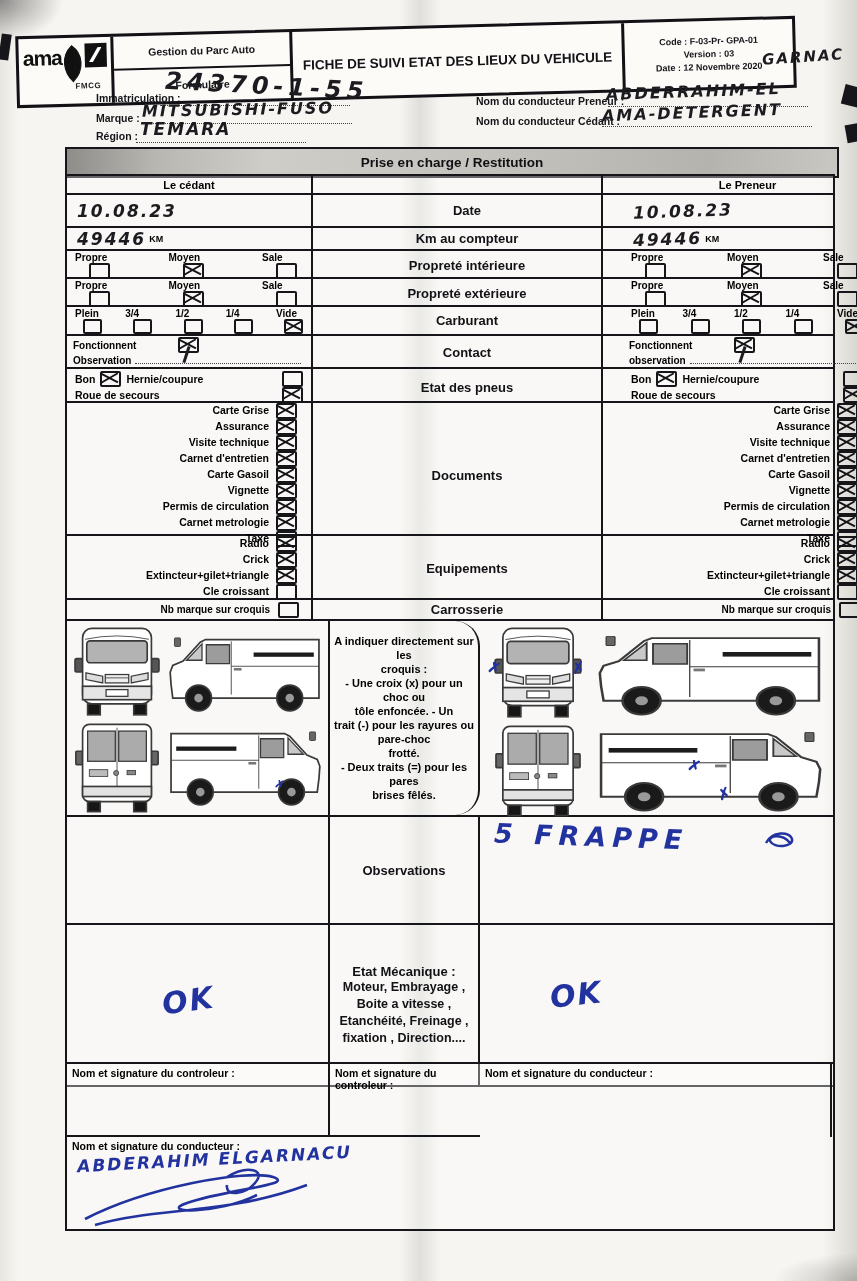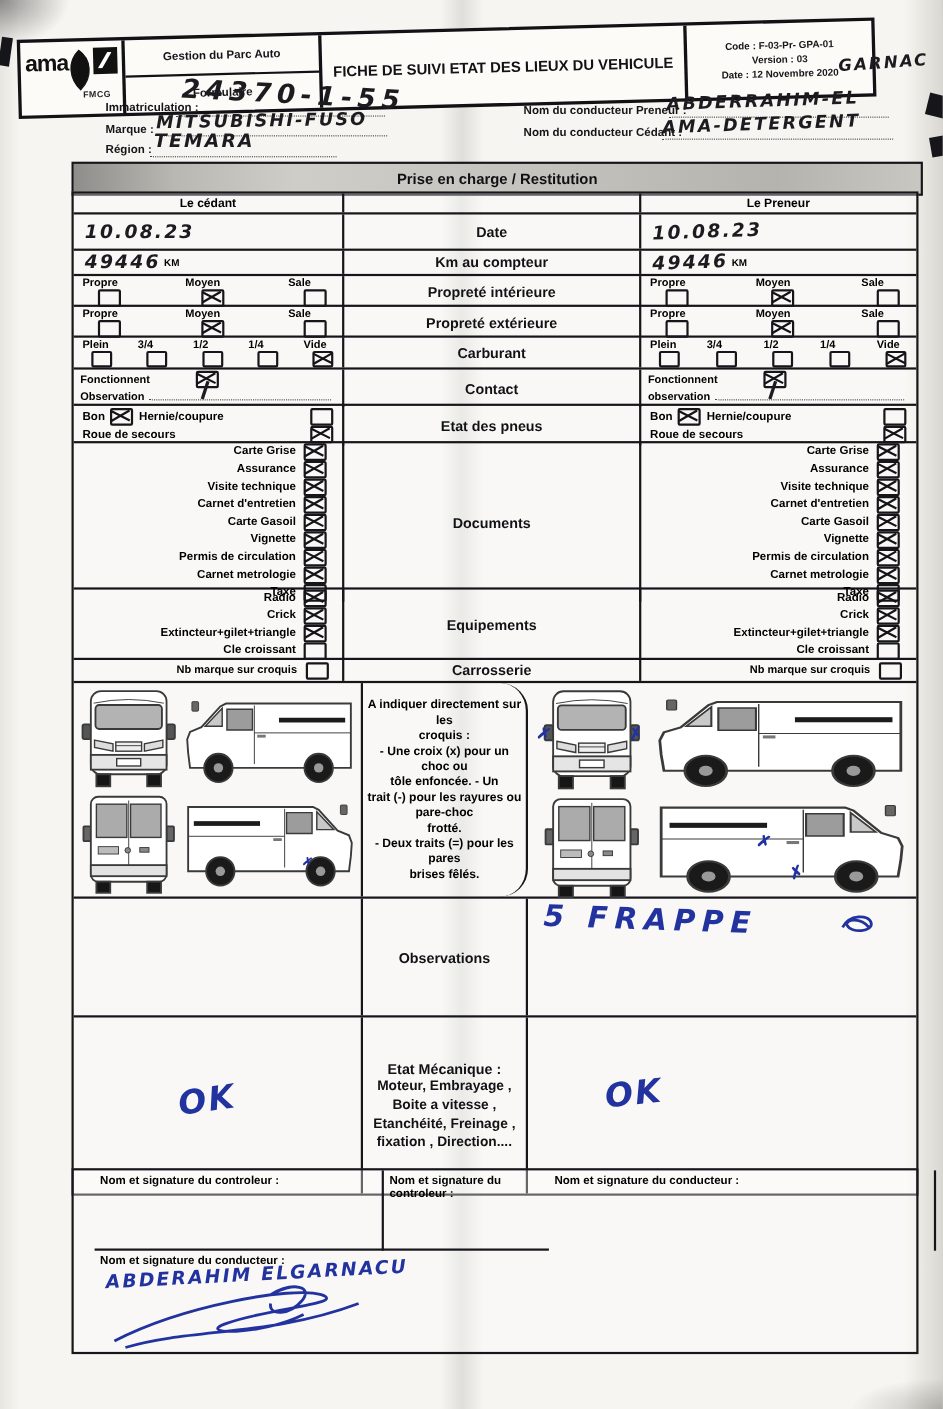--- a/index.html
+++ b/index.html
@@ -30,21 +30,21 @@
   .field-label{position:absolute;font-size:10.5px;font-weight:bold;color:#15151a;}
   .dotline{position:absolute;border-bottom:1.5px dotted #444;height:1px;}
   .hw{font-family:"DejaVu Sans",sans-serif;font-style:italic;font-weight:600;color:#1b1b20;letter-spacing:2px;white-space:nowrap;}
   .hw-blue{color:#2233a0;}
   
   .banner{position:absolute;left:65px;top:147px;width:770px;height:27px;border:2px solid #15151a;display:flex;align-items:center;justify-content:center;font-size:13.5px;font-weight:bold;color:#101014;
     background:linear-gradient(90deg,#8f8d89 0,#b9b7b2 90px,#cfcdc8 200px,#c4c2bd 430px,#b5b3ae 640px,#c9c7c2 770px);}
   
   .tbl{position:absolute;left:65px;width:770px;border:2.5px solid #15151a;background:rgba(255,255,255,.35);box-sizing:border-box;}
   .tbl-upper{top:174px;}
-  .row{display:grid;grid-template-columns:246px 270px 249px;border-bottom:2px solid #15151a;box-sizing:border-box;}
+  .row{display:grid;grid-template-columns:246px 270px 249px;border-bottom:2px solid #15151a;box-sizing:border-box;gap:20px;}
   .row:last-child{border-bottom:none;}
   .c{border-right:2px solid #15151a;box-sizing:border-box;position:relative;overflow:visible;}
   .c:last-child{border-right:none;text-align:center;}
   .cc{display:flex;align-items:center;justify-content:center;font-size:13px;font-weight:bold;color:#121216;text-align:center;}
   .r-head{height:19px;} .r-date{height:33px;} .r-km{height:23px;}
   .r-pi{height:28px;} .r-pe{height:28px;} .r-carb{height:29px;}
   .r-contact{height:33px;} .r-pneus{height:34px;}
   .r-docs{height:133px;} .r-equip{height:64px;} .r-croquis{height:21px;}
   .side-head{display:flex;align-items:center;justify-content:center;font-size:11px;font-weight:bold;}
   .hwcell{display:flex;align-items:center;padding-left:10px;}
@@ -603,21 +603,21 @@
 Boite a vitesse ,
 Etanchéité, Freinage ,
 fixation , Direction....</span>
       </div>
       <div class="c">
         <span class="hw hw-blue" style="position:absolute;left:70px;top:52px;font-size:30px;transform:rotate(-6deg);">OK</span>
       </div>
     </div>
   </div>
 
-  <div class="tbl sig-grid" style="top:1062px;padding-left:19px;">
+  <div class="tbl sig-grid" style="top:1062px;">
     <div class="sig-cell">Nom et signature du controleur :</div>
     <div class="sig-cell nr">Nom et signature du controleur :</div>
     <div class="sig-cell nb">Nom et signature du conducteur :</div>
     <div class="sig-cell nb nr">
       <span>Nom et signature du conducteur :</span>
       <span class="hw hw-blue" style="position:absolute;left:10px;top:12px;font-size:17px;transform:rotate(-3deg);">ABDERAHIM  ELGARNACU</span>
       <svg style="position:absolute;left:10px;top:26px;" width="250" height="64">
         <path d="M8,56 C70,24 170,6 196,14 C220,22 150,26 110,40 C80,50 140,52 180,32 M18,62 C80,44 150,52 230,22 M150,14 C170,2 190,6 178,20 C168,32 148,34 150,22" stroke="#2233a0" stroke-width="2.6" fill="none"></path>
       </svg>
     </div>

